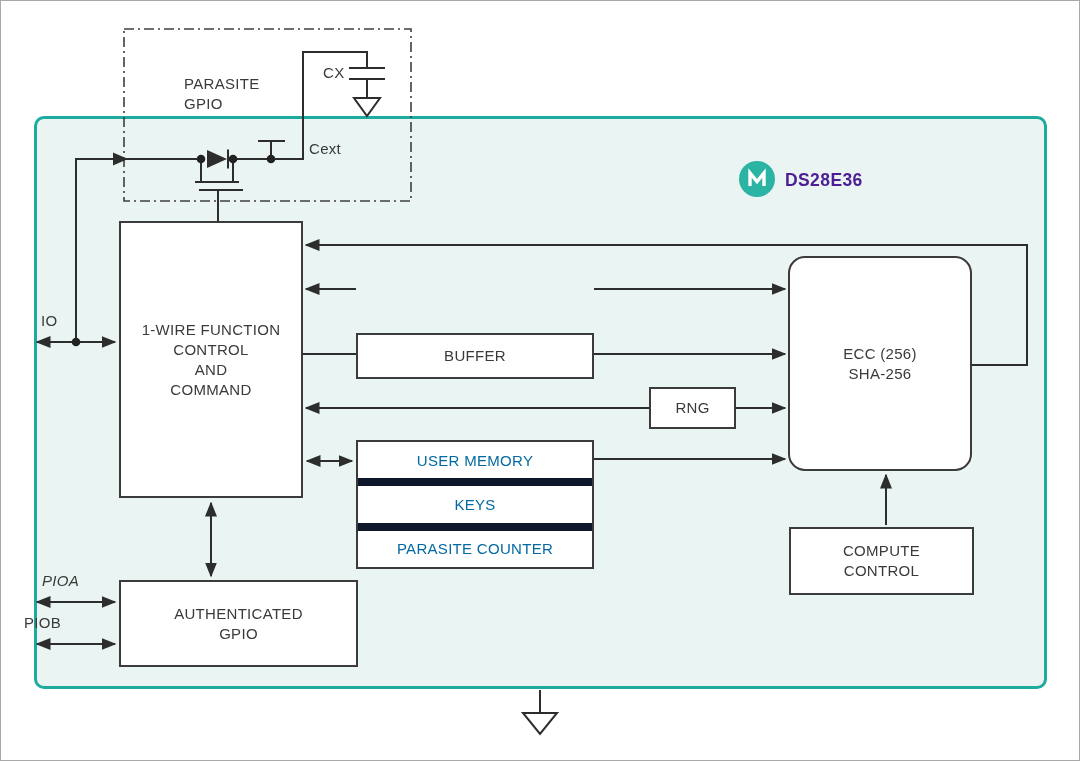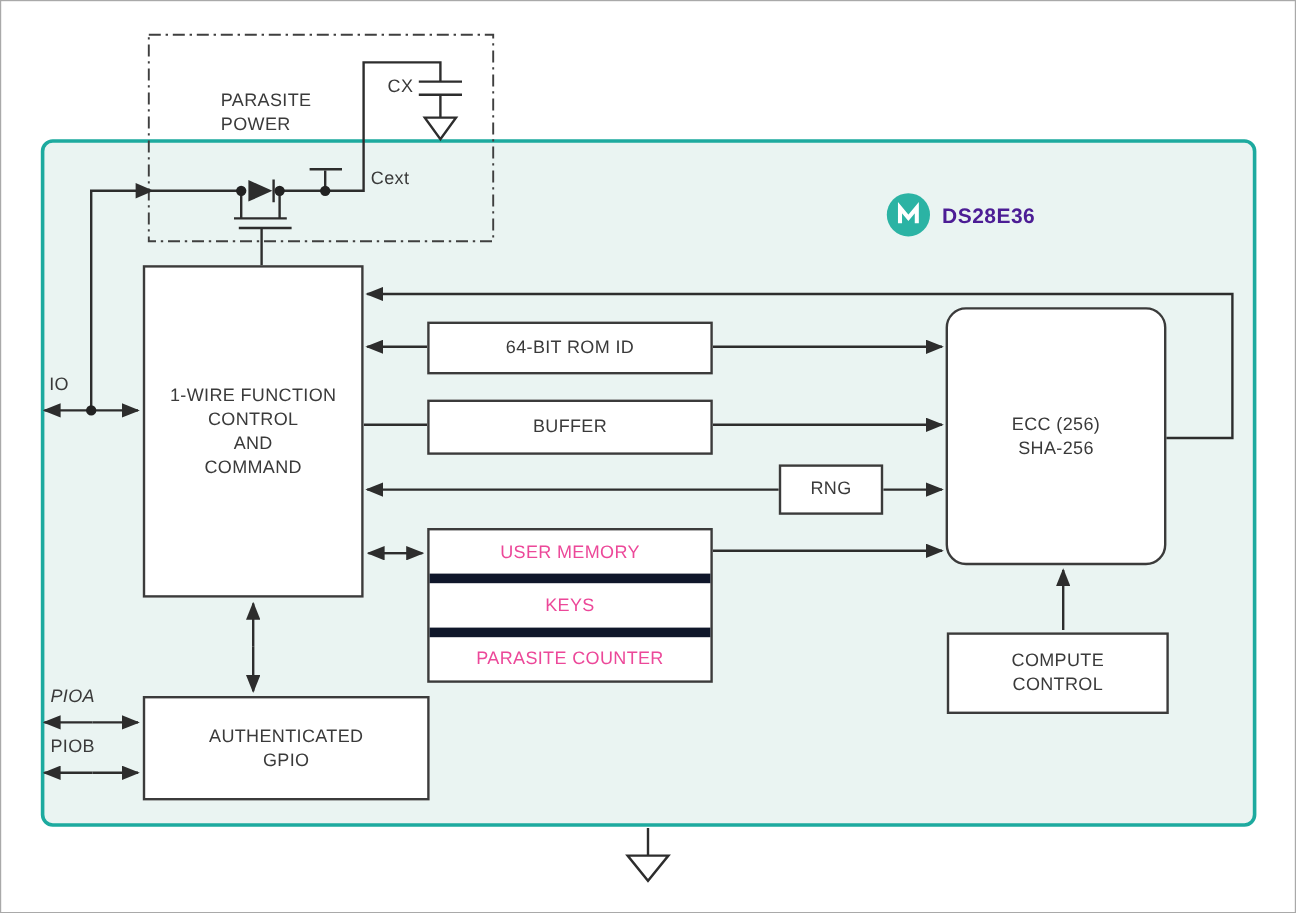--- a/index.html
+++ b/index.html
@@ -20,21 +20,21 @@
     font-size:15px;line-height:20px;letter-spacing:.3px;z-index:2;color:#3a3a3a;
   }
   .pre{white-space:pre-line;}
   .memstack{
     position:absolute;left:355px;top:439px;width:238px;height:129px;
     border:2px solid #3b3b3b;box-sizing:border-box;background:#fff;
     display:flex;flex-direction:column;z-index:2;
   }
   .mem-row{
     flex:1;display:flex;align-items:center;justify-content:center;
-    font-size:15px;letter-spacing:.3px;color:#ec4899;
+    font-size:15px;letter-spacing:.3px;color:#0369a1;
   }
   .mem-row + .mem-row{border-top:8px solid #0f172a;}
   .lbl{position:absolute;font-size:15px;letter-spacing:.3px;z-index:2;color:#3a3a3a;}
   .device{
     position:absolute;left:784px;top:169px;font-size:17.5px;font-weight:bold;
     letter-spacing:.4px;color:#4c1d95;z-index:2;
   }
   .logo{position:absolute;left:737px;top:159px;width:38px;height:38px;z-index:2;}
   .parasite-label{
     position:absolute;left:183px;top:73px;font-size:15px;line-height:20px;
@@ -126,21 +126,20 @@
     </g>
 
     <polygon points="206,149 206,167 226,158" fill="#2d2d2d"></polygon>
   </svg>
 
   <div class="blk pre" style="left:118px;top:220px;width:184px;height:277px;">1-WIRE FUNCTION
 CONTROL
 AND
 COMMAND</div>
 
-  <div class="blk" style="left:355px;top:267px;width:238px;height:44px;">64-BIT ROM ID</div>
 
   <div class="blk" style="left:355px;top:332px;width:238px;height:46px;">BUFFER</div>
 
   <div class="blk" style="left:648px;top:386px;width:87px;height:42px;">RNG</div>
 
   <div class="memstack">
     <div class="mem-row">USER MEMORY</div>
     <div class="mem-row">KEYS</div>
     <div class="mem-row">PARASITE COUNTER</div>
   </div>
@@ -148,31 +147,31 @@
   <div class="blk pre" style="left:787px;top:255px;width:184px;height:215px;border-radius:17px;">ECC (256)
 SHA-256</div>
 
   <div class="blk pre" style="left:788px;top:526px;width:185px;height:68px;">COMPUTE
 CONTROL</div>
 
   <div class="blk pre" style="left:118px;top:579px;width:239px;height:87px;">AUTHENTICATED
 GPIO</div>
 
   <div class="parasite-label pre">PARASITE
-POWER</div>
+GPIO</div>
 
   <div class="lbl" style="left:322px;top:63px;">CX</div>
 
   <div class="lbl" style="left:308px;top:139px;">Cext</div>
 
   <div class="lbl" style="left:40px;top:311px;">IO</div>
 
   <div class="lbl" style="left:41px;top:571px;font-style:italic;">PIOA</div>
 
-  <div class="lbl" style="left:41px;top:613px;">PIOB</div>
+  <div class="lbl" style="left:23px;top:613px;">PIOB</div>
 
   <div class="logo">
     <svg width="38" height="38" viewBox="0 0 38 38">
       <circle cx="19" cy="19" r="18" fill="#2bb3a4"></circle>
       <path d="M12,26 V13 L19,21.5 L26,13 V26" stroke="#ffffff" stroke-width="3.4" fill="none"></path>
     </svg>
   </div>
   <div class="device">DS28E36</div>
 
 </div>

